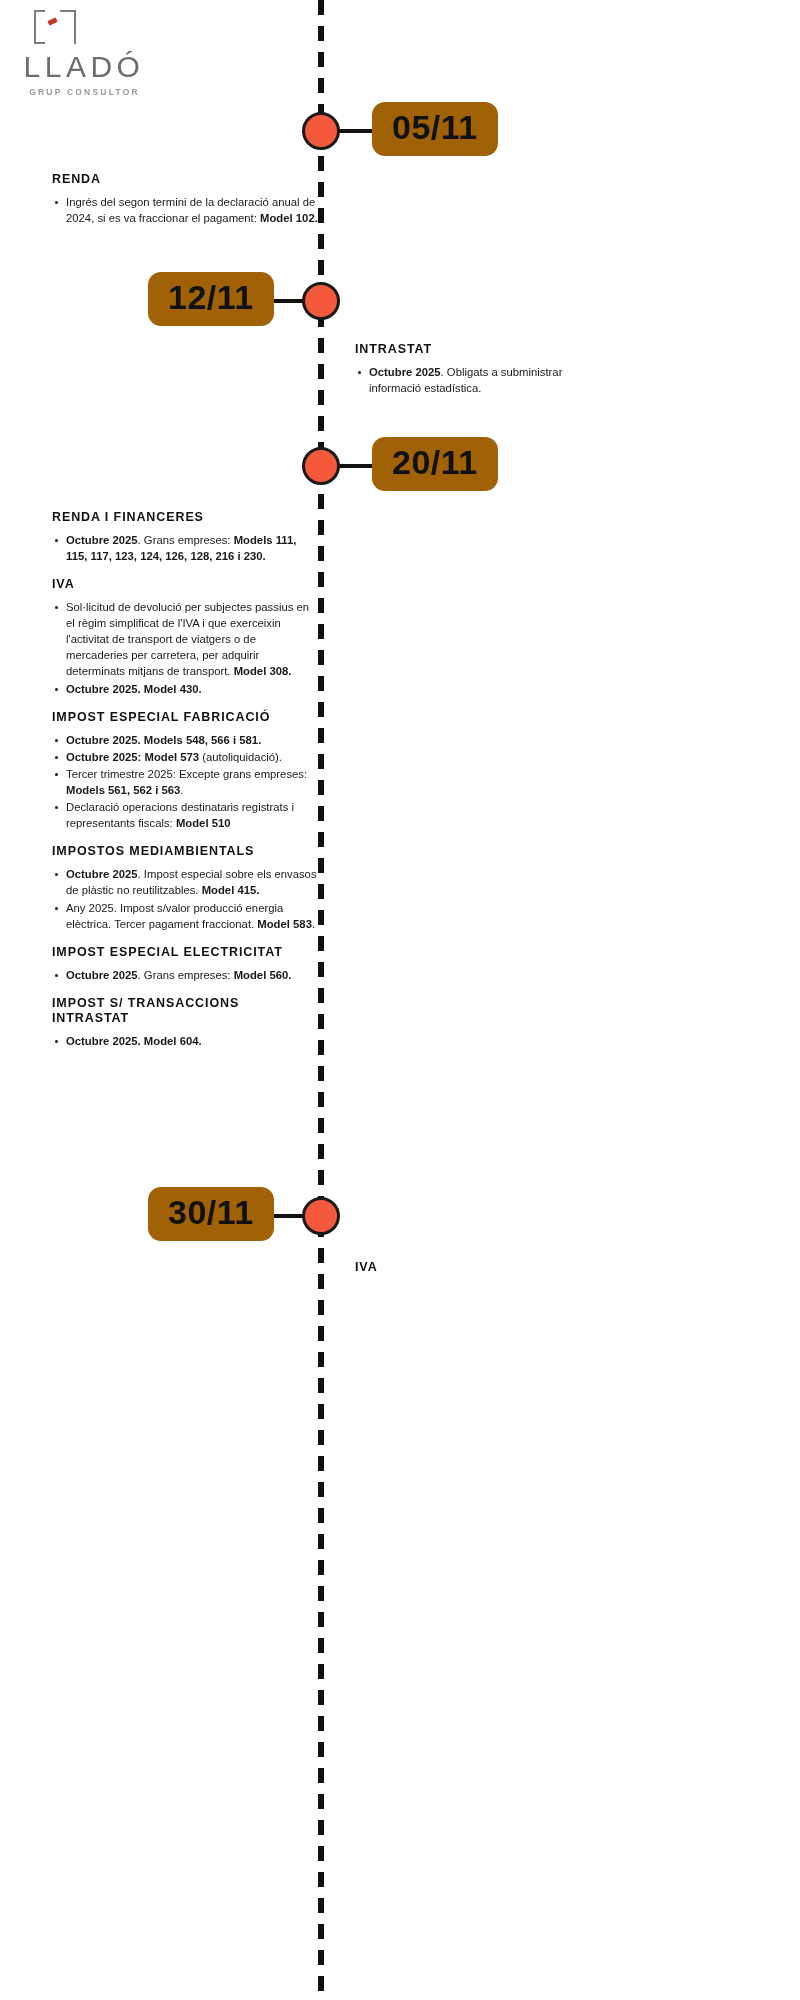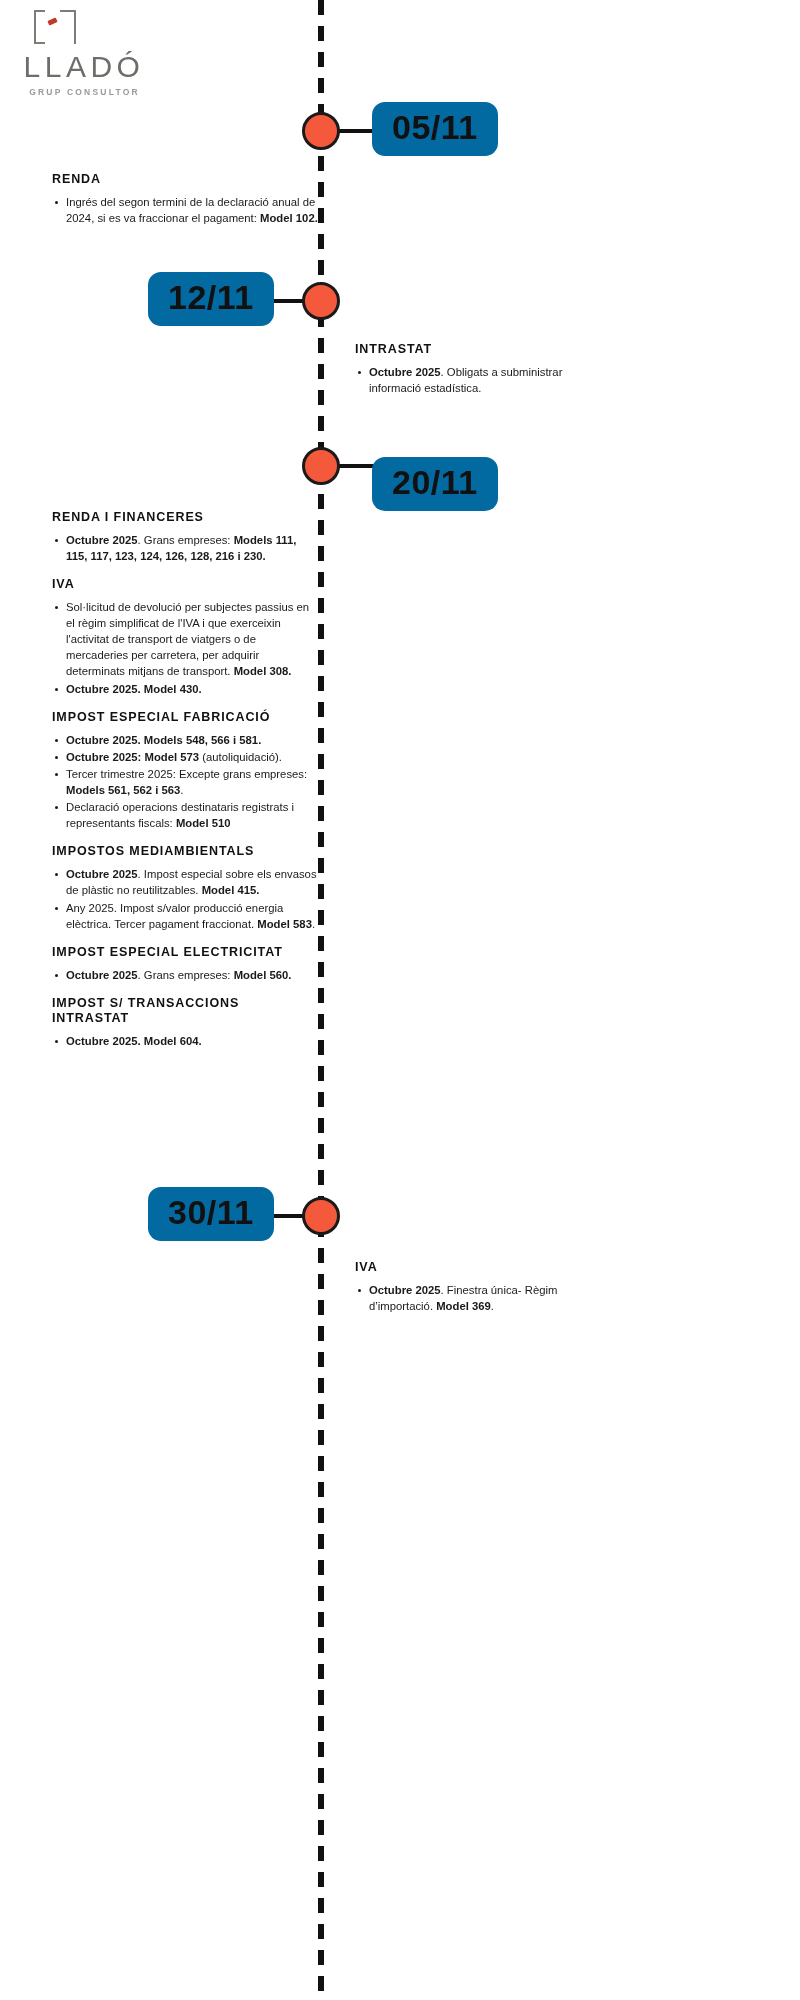--- a/index.html
+++ b/index.html
@@ -97,21 +97,21 @@
   .connector {
     position: absolute;
     height: 3.5px;
     background: #111111;
     z-index: 3;
   }
 
   
   .date-badge {
     position: absolute;
-    background: #0369a1;
+    background: #a16207;
     border-radius: 13px;
     color: #111111;
     font-size: 34px;
     font-weight: bold;
     letter-spacing: 0.5px;
     text-align: center;
     padding: 8px 20px 10px;
     z-index: 4;
     line-height: 1.05;
   }
@@ -192,21 +192,21 @@
     <div class="connector" style="top: 299px; left: 248px; width: 56px;"></div>
     <div class="date-badge" style="left: 148px; top: 272px;">12/11</div>
     <div class="block right" style="top: 310px;">
       <div class="sec-title">INTRASTAT</div>
       <ul class="bullets">
         <li><b>Octubre 2025</b>. Obligats a subministrar informació estadística.</li>
       </ul>
     </div>
     <div class="node" style="top: 447px;"></div>
     <div class="connector" style="top: 464px; left: 338px; width: 38px;"></div>
-    <div class="date-badge" style="left: 372px; top: 437px; margin-top: 20px;">20/11</div>
+    <div class="date-badge" style="left: 372px; top: 437px;">20/11</div>
     <div class="block left" style="top: 478px;">
       <div class="sec-title">RENDA I FINANCERES</div>
       <ul class="bullets">
         <li><b>Octubre 2025</b>. Grans empreses: <b>Models 111, 115, 117, 123, 124, 126, 128, 216 i 230.</b></li>
       </ul>
       <div class="sec-title">IVA</div>
       <ul class="bullets">
         <li>Sol·licitud de devolució per subjectes passius en el règim simplificat de l'IVA  i que exerceixin l'activitat de transport de viatgers o de mercaderies per carretera, per adquirir determinats mitjans de transport. <b>Model 308.</b></li>
       </ul>
       <ul class="bullets">
@@ -231,17 +231,14 @@
       <div class="sec-title">IMPOST S/ TRANSACCIONS INTRASTAT</div>
       <ul class="bullets">
         <li><b>Octubre 2025. Model 604.</b></li>
       </ul>
     </div>
     <div class="node" style="top: 1197px;"></div>
     <div class="connector" style="top: 1214px; left: 248px; width: 56px;"></div>
     <div class="date-badge" style="left: 148px; top: 1187px;">30/11</div>
     <div class="block right" style="top: 1228px;">
       <div class="sec-title">IVA</div>
-      <ul class="bullets">
-        <li><b>Octubre 2025</b>. Finestra única- Règim d’importació. <b>Model 369</b>.</li>
-      </ul>
     </div>
   </div>
 
 </body></html>

